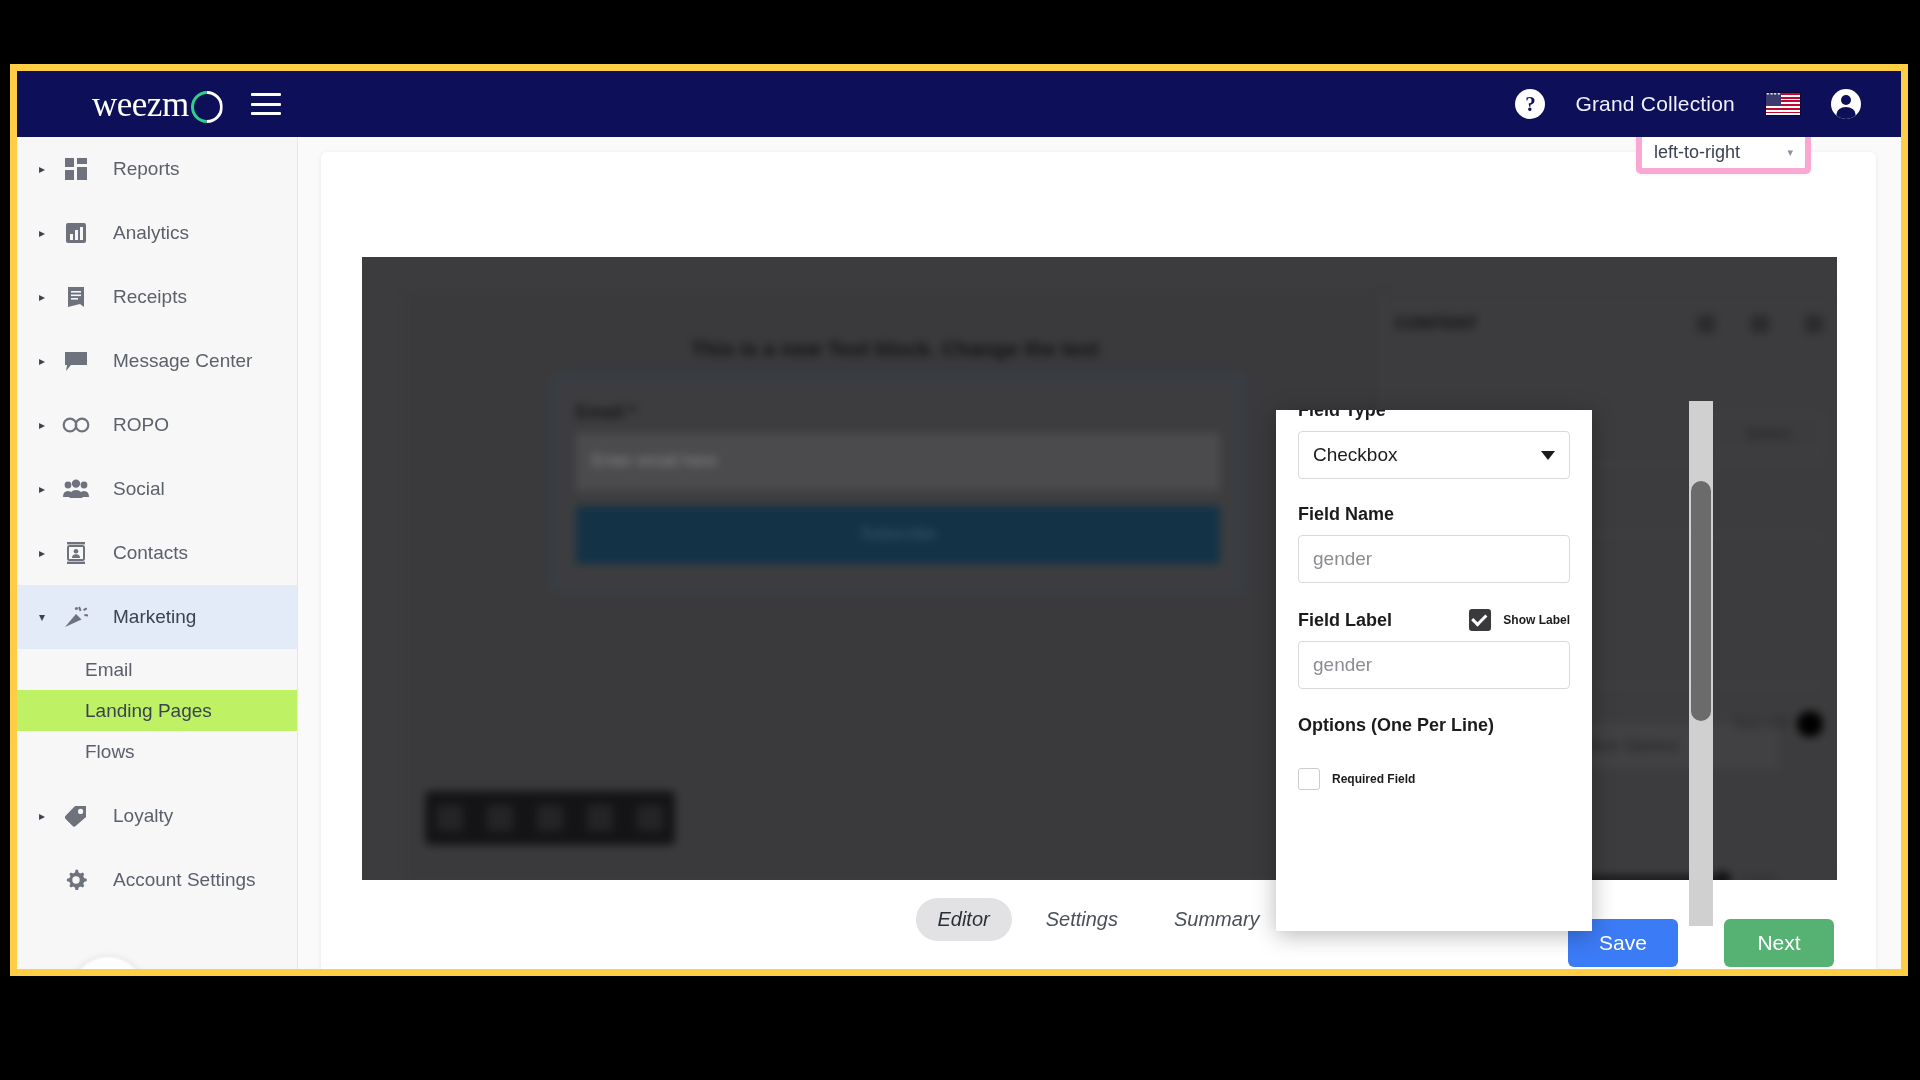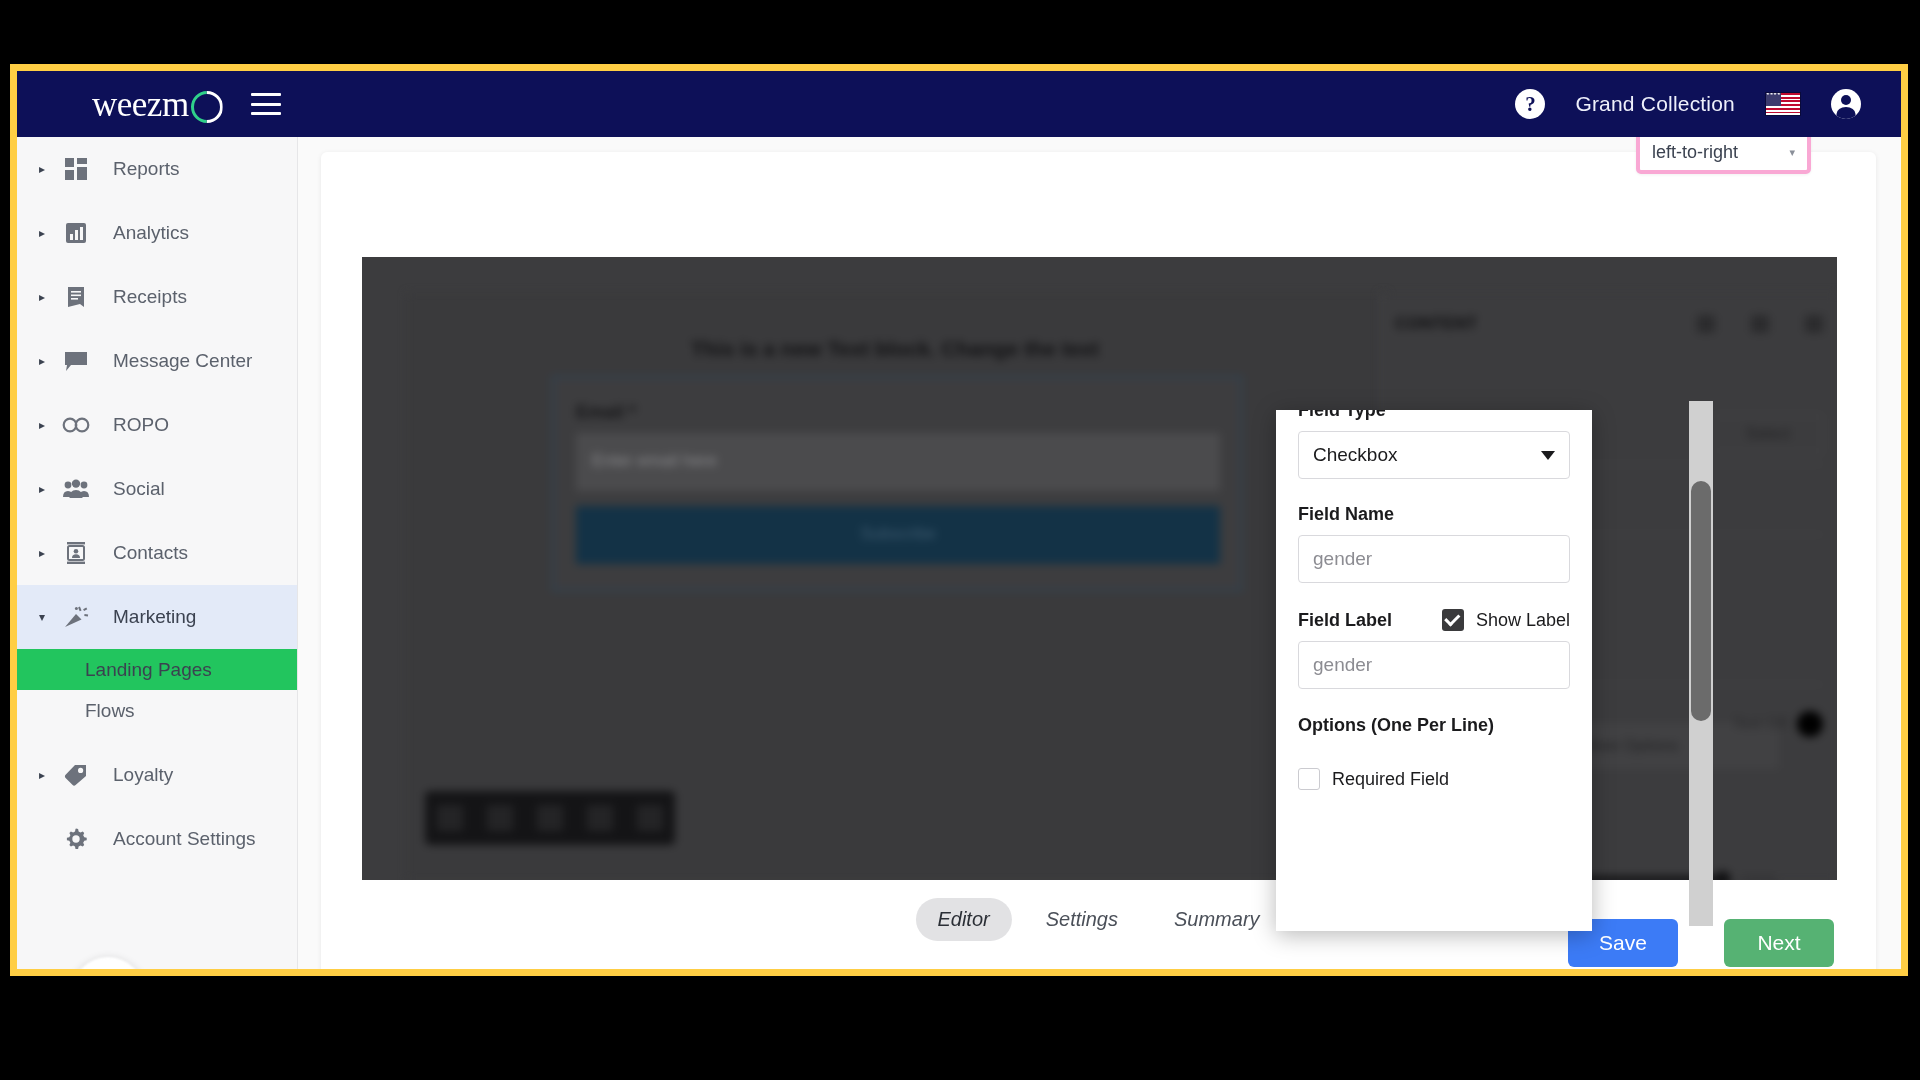--- a/index.html
+++ b/index.html
@@ -180,21 +180,21 @@
   .nav-item.selected { background: #e3eaf8; color: #3b4250; }
   .sub-item {
     height: 41px;
     display: flex;
     align-items: center;
     padding-left: 68px;
     color: #5b616c;
     font-size: 19px;
     cursor: pointer;
   }
-  .sub-item.active { background: #22c55e; color: #3b4250; }
+  .sub-item.active { background: #bef264; color: #3b4250; }
 
   
   #notif-widget {
     position: absolute;
     left: 55px; top: 886px;
     width: 72px; height: 72px;
     border-radius: 50%;
     background: #ffffff;
     box-shadow: 0 2px 10px rgba(0,0,0,0.18);
     z-index: 90;
@@ -219,21 +219,21 @@
     border-radius: 6px;
     box-shadow: 0 1px 5px rgba(0,0,0,0.08);
   }
 
   
   #dir-select {
     position: absolute;
     right: 65px; top: -22px;
     width: 175px; height: 44px;
     background: #fff;
-    border: 4px solid #f9a8d4;
+    border: 6px solid #f9a8d4;
     border-radius: 5px;
     display: flex; align-items: center;
     padding: 0 12px;
     font-size: 18px;
     color: #3b4250;
     cursor: pointer;
     box-shadow: 0 1px 3px rgba(0,0,0,0.06);
   }
   #dir-select .chev { margin-left: auto; color: #8a8f99; font-size: 11px; }
 
@@ -442,21 +442,21 @@
   }
   .m-check.checked { background: #3a3a3c; }
   .m-check.checked::after {
     content: "";
     width: 11px; height: 6px;
     border-left: 3px solid #fff;
     border-bottom: 3px solid #fff;
     transform: rotate(-45deg) translate(1px,-2px);
   }
   .m-check.unchecked { background: #fff; border: 1.5px solid #cbcbd0; }
-  .m-check-lbl { font-size: 18px; color: #1b1b1d; font-weight: normal; margin-left: 12px; }
+  .m-check-lbl { font-size: 12px; color: #1b1b1d; font-weight: bold; margin-left: 12px; }
   #m-textarea {
     width: 272px; height: 104px;
     border: 1.5px solid #3a3a3c;
     border-radius: 3px;
     padding: 12px 16px;
     font-size: 17px;
     color: #3a3a3c;
     resize: none;
     font-family: "Liberation Sans", sans-serif;
     outline: none;
@@ -637,20 +637,23 @@
                 <path d="M2 22 L13 9 L18.5 14.5 Z" fill="#6d727c"></path>
                 <path d="M16 2 L17.6 5.8" stroke="#6d727c" stroke-width="2" fill="none"></path>
                 <path d="M20.6 5.2 L23.8 3.4" stroke="#6d727c" stroke-width="2" fill="none"></path>
                 <path d="M21.4 10 L25 10.4" stroke="#6d727c" stroke-width="2" fill="none"></path>
                 <circle cx="13.4" cy="3.4" r="1.5" fill="#6d727c"></circle>
               </svg>
           </span>
           <span>Marketing</span>
         </div>
 
+        <div class="sub-item">
+          <span>Email</span>
+        </div>
         <div class="sub-item active">
           <span>Landing Pages</span>
         </div>
         <div class="sub-item">
           <span>Flows</span>
         </div>
 
         <div class="nav-item" style="margin-top:12px">
           <span class="caret">▸</span>
           <span class="nav-ico">

